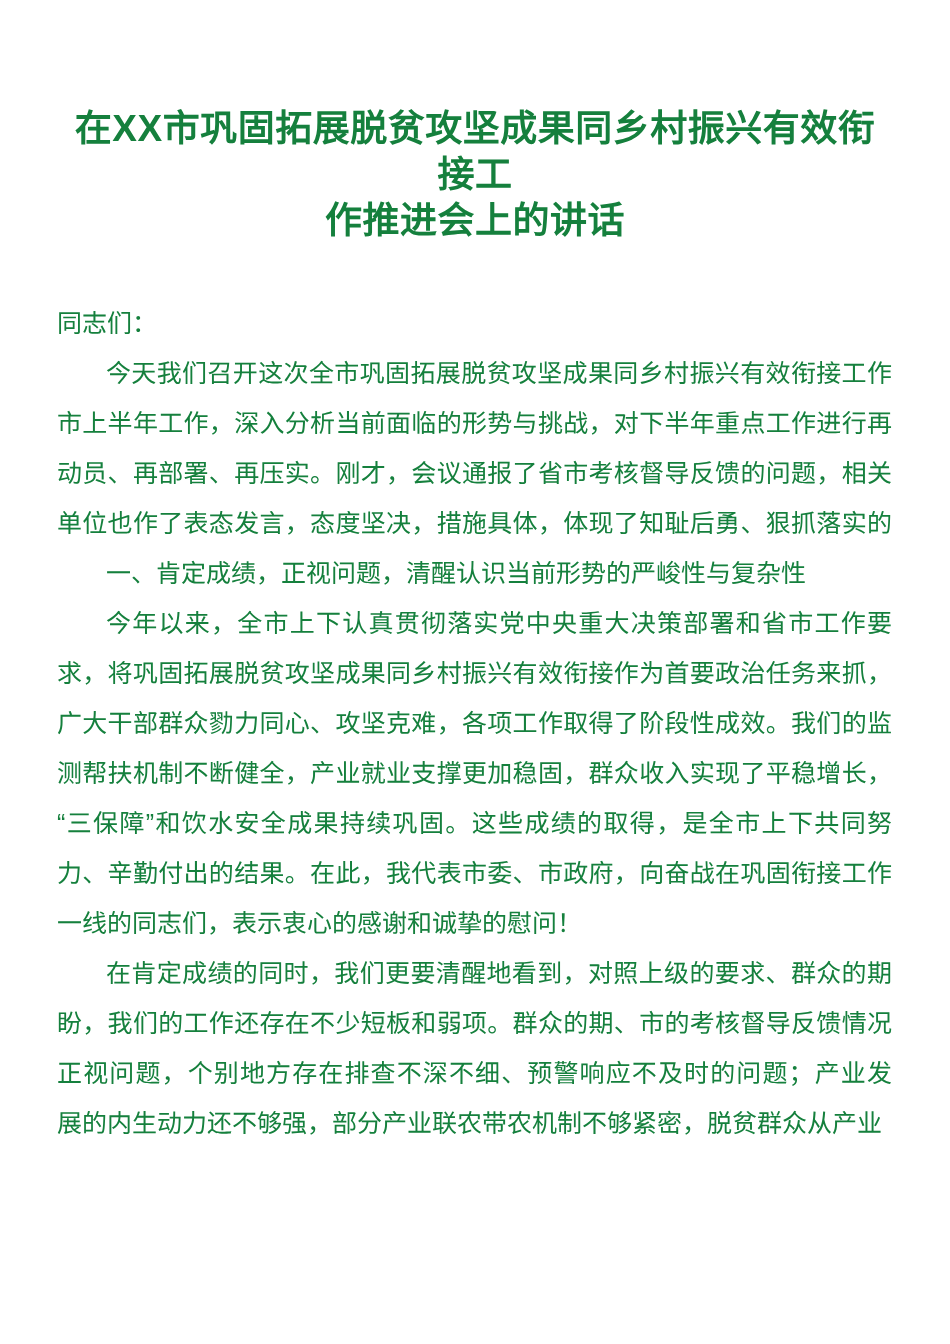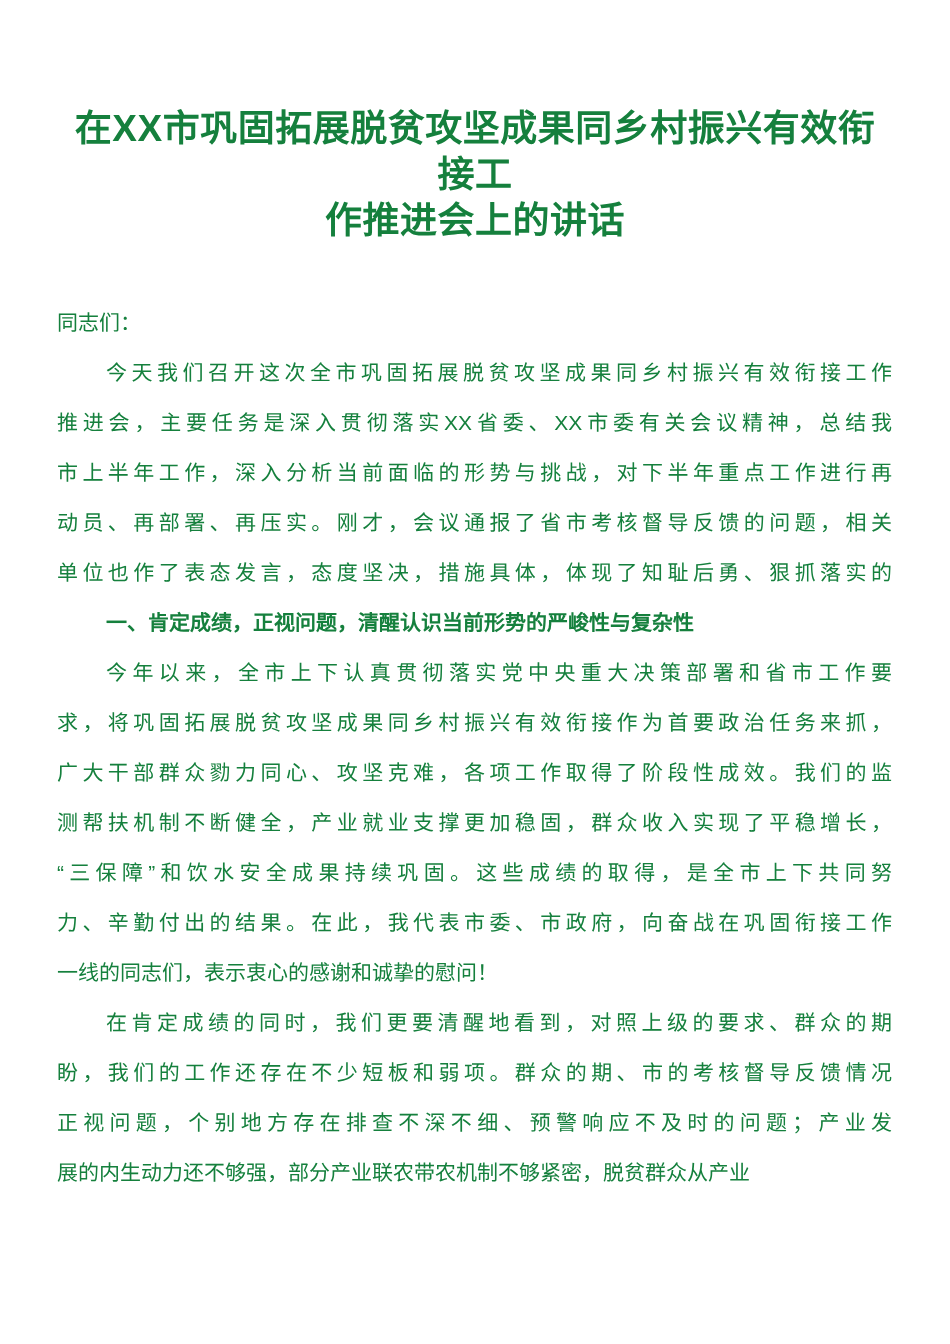--- a/index.html
+++ b/index.html
@@ -20,55 +20,54 @@
   .doc-title {
     margin: 64px 57px 0 57px;
     text-align: center;
     font-size: 37px;
     font-weight: 700;
     line-height: 46px;
     letter-spacing: 0.5px;
   }
   .doc-body {
     margin: 54px 58px 0 57px;
-    font-size: 21px;
+    font-size: 25px;
     line-height: 50px;
   }
   .line {
     text-align: justify;
     text-align-last: justify;
     text-justify: inter-character;
     white-space: nowrap;
   }
   .line.para-start {
     text-indent: 49px;
   }
   .line.para-end {
     text-align-last: left;
   }
   .line.salutation {
     text-align-last: left;
   }
   .line.heading {
-    font-weight: 700;
+    font-weight: 400;
   }
 </style>
 </head>
 <body>
 
 <div class="page">
   <div class="doc-title">
       <div>在XX市巩固拓展脱贫攻坚成果同乡村振兴有效衔接工</div>
       <div>作推进会上的讲话</div>
     </div>
   <div class="doc-body">
     <div class="line salutation para-end">同志们：</div>
     <div id="paragraphs">
         <div class="line para-start">今天我们召开这次全市巩固拓展脱贫攻坚成果同乡村振兴有效衔接工作</div>
-        <div class="line">推进会，主要任务是深入贯彻落实XX省委、XX市委有关会议精神，总结我</div>
         <div class="line">市上半年工作，深入分析当前面临的形势与挑战，对下半年重点工作进行再</div>
         <div class="line">动员、再部署、再压实。刚才，会议通报了省市考核督导反馈的问题，相关</div>
         <div class="line">单位也作了表态发言，态度坚决，措施具体，体现了知耻后勇、狠抓落实的</div>
         <div class="line heading para-start para-end">一、肯定成绩，正视问题，清醒认识当前形势的严峻性与复杂性</div>
         <div class="line para-start">今年以来，全市上下认真贯彻落实党中央重大决策部署和省市工作要</div>
         <div class="line">求，将巩固拓展脱贫攻坚成果同乡村振兴有效衔接作为首要政治任务来抓，</div>
         <div class="line">广大干部群众勠力同心、攻坚克难，各项工作取得了阶段性成效。我们的监</div>
         <div class="line">测帮扶机制不断健全，产业就业支撑更加稳固，群众收入实现了平稳增长，</div>
         <div class="line">“三保障”和饮水安全成果持续巩固。这些成绩的取得，是全市上下共同努</div>
         <div class="line">力、辛勤付出的结果。在此，我代表市委、市政府，向奋战在巩固衔接工作</div>

